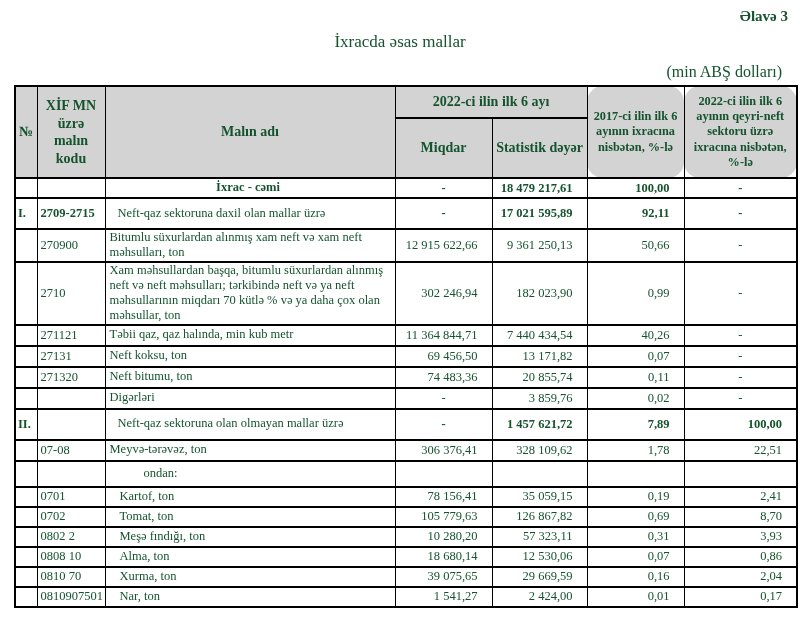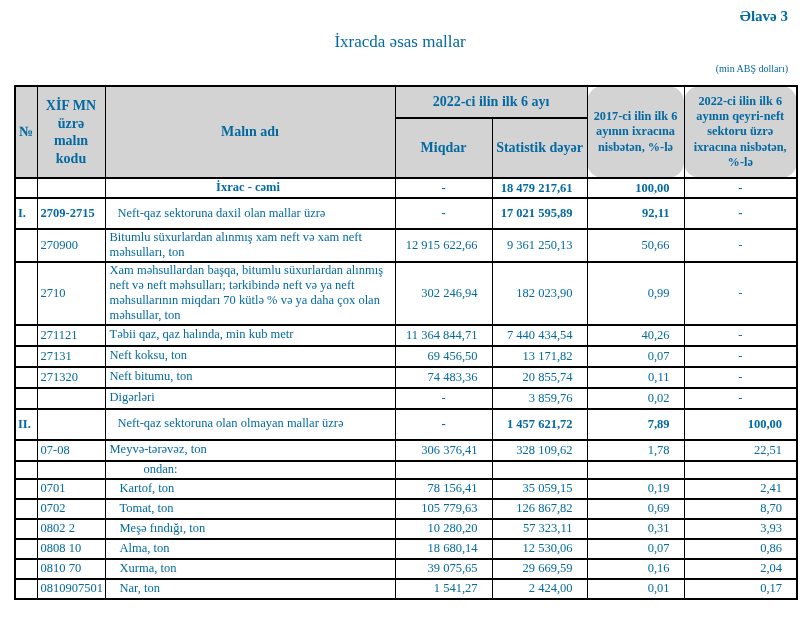--- a/index.html
+++ b/index.html
@@ -3,21 +3,21 @@
 <meta charset="utf-8">
 <style>
   * { margin: 0; padding: 0; box-sizing: border-box; }
   html, body { background: #ffffff; }
   .page {
     position: relative;
     width: 800px;
     height: 628px;
     background: #ffffff;
     font-family: "Liberation Serif", "DejaVu Serif", serif;
-    color: #0369a1;
+    color: #14532d;
     overflow: hidden;
   }
   .annex {
     position: absolute;
     top: 8px;
     right: 12px;
     font-size: 15px;
     font-weight: bold;
   }
   .title {
@@ -25,22 +25,22 @@
     top: 32px;
     left: 0;
     width: 100%;
     text-align: center;
     font-size: 17px;
     font-weight: normal;
   }
   .unit-note {
     position: absolute;
     top: 63px;
-    right: 12px;
-    font-size: 10px;
+    right: 18px;
+    font-size: 16px;
   }
   table.main {
     position: absolute;
     top: 85px;
     left: 14px;
     border-collapse: collapse;
     table-layout: fixed;
     width: 782px;
     font-size: 12.5px;
   }
@@ -76,21 +76,21 @@
   tr.row-total td.c-num { font-weight: bold; }
 
   tr.row-section td { height: 31px; }
   tr.row-section td.c-name { font-weight: normal; padding-left: 12px; margin-top: 44px; }
   tr.row-section td.c-num { font-weight: bold; }
   tr.row-section td.c-code { font-weight: bold; }
 
   tr.row-item td { height: 21px; }
   tr.row-sub td { height: 20px; }
   tr.row-sub td.c-name { padding-left: 14px; margin-top: 40px; }
-  tr.row-subheader td { height: 18px; }
+  tr.row-subheader td { height: 26px; }
   tr.row-subheader td.c-name { padding-left: 38px; }
 </style>
 </head>
 <body>
 
 <div class="page">
   <div class="annex">Əlavə 3</div>
   <div class="title">İxracda əsas mallar</div>
   <div class="unit-note">(min ABŞ dolları)</div>
 

